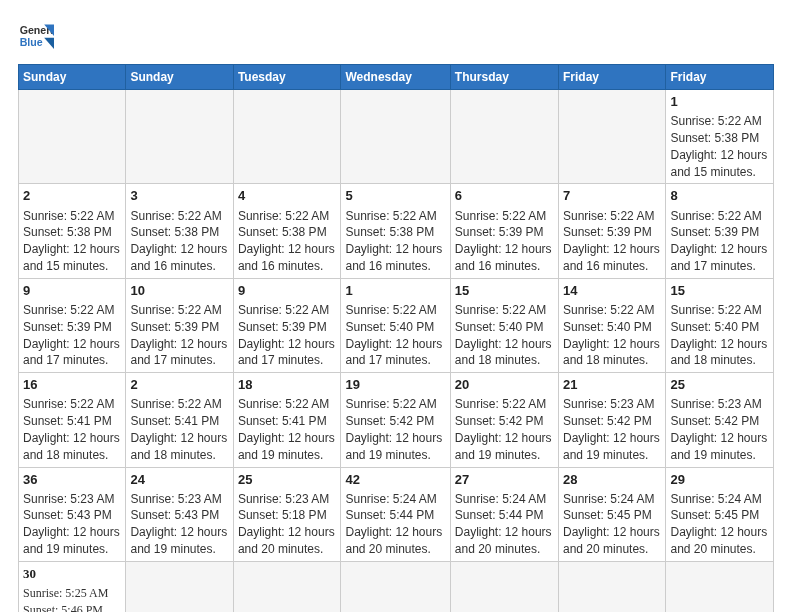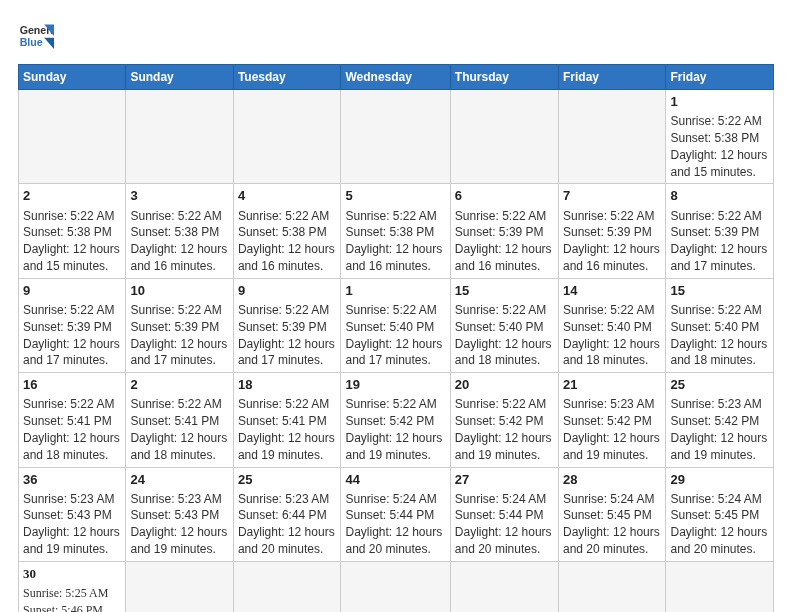--- a/index.html
+++ b/index.html
@@ -276,25 +276,25 @@
           </td>
           <td>
             <span class="day-number">24</span>
             <div class="day-info">Sunrise: 5:23 AM
 Sunset: 5:43 PM
 Daylight: 12 hours and 19 minutes.</div>
           </td>
           <td>
             <span class="day-number">25</span>
             <div class="day-info">Sunrise: 5:23 AM
-Sunset: 6:44 PM
-Daylight: 12 hours and 20 minutes.</div>
-          </td>
-          <td>
-            <span class="day-number">44</span>
+Sunset: 5:18 PM
+Daylight: 12 hours and 20 minutes.</div>
+          </td>
+          <td>
+            <span class="day-number">42</span>
             <div class="day-info">Sunrise: 5:24 AM
 Sunset: 5:44 PM
 Daylight: 12 hours and 20 minutes.</div>
           </td>
           <td>
             <span class="day-number">27</span>
             <div class="day-info">Sunrise: 5:24 AM
 Sunset: 5:44 PM
 Daylight: 12 hours and 20 minutes.</div>
           </td>

